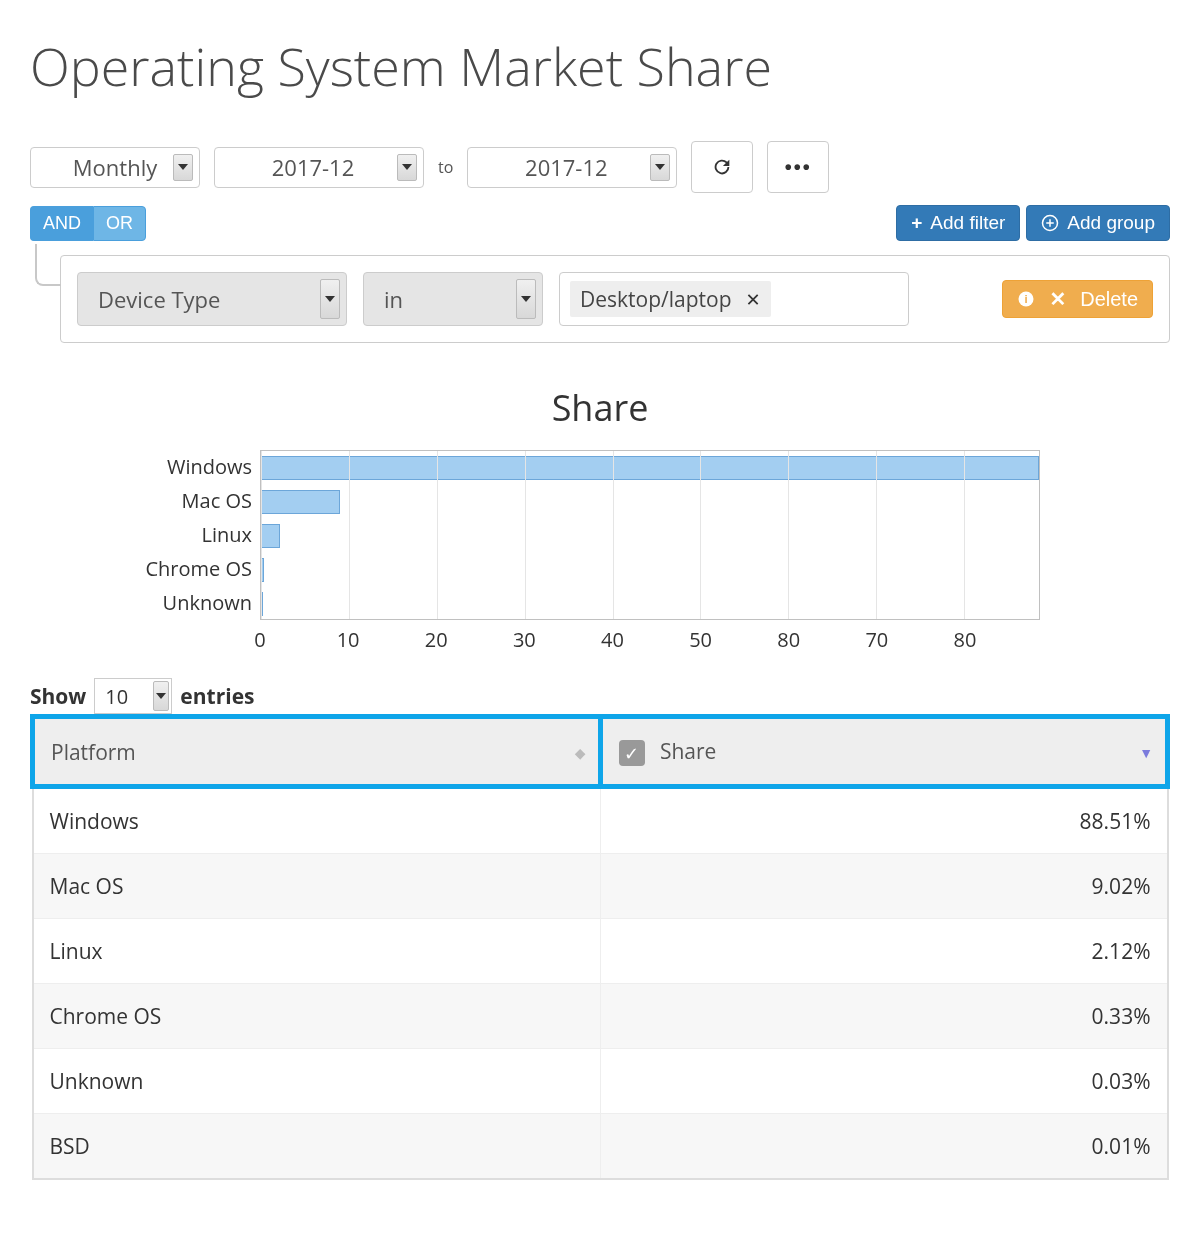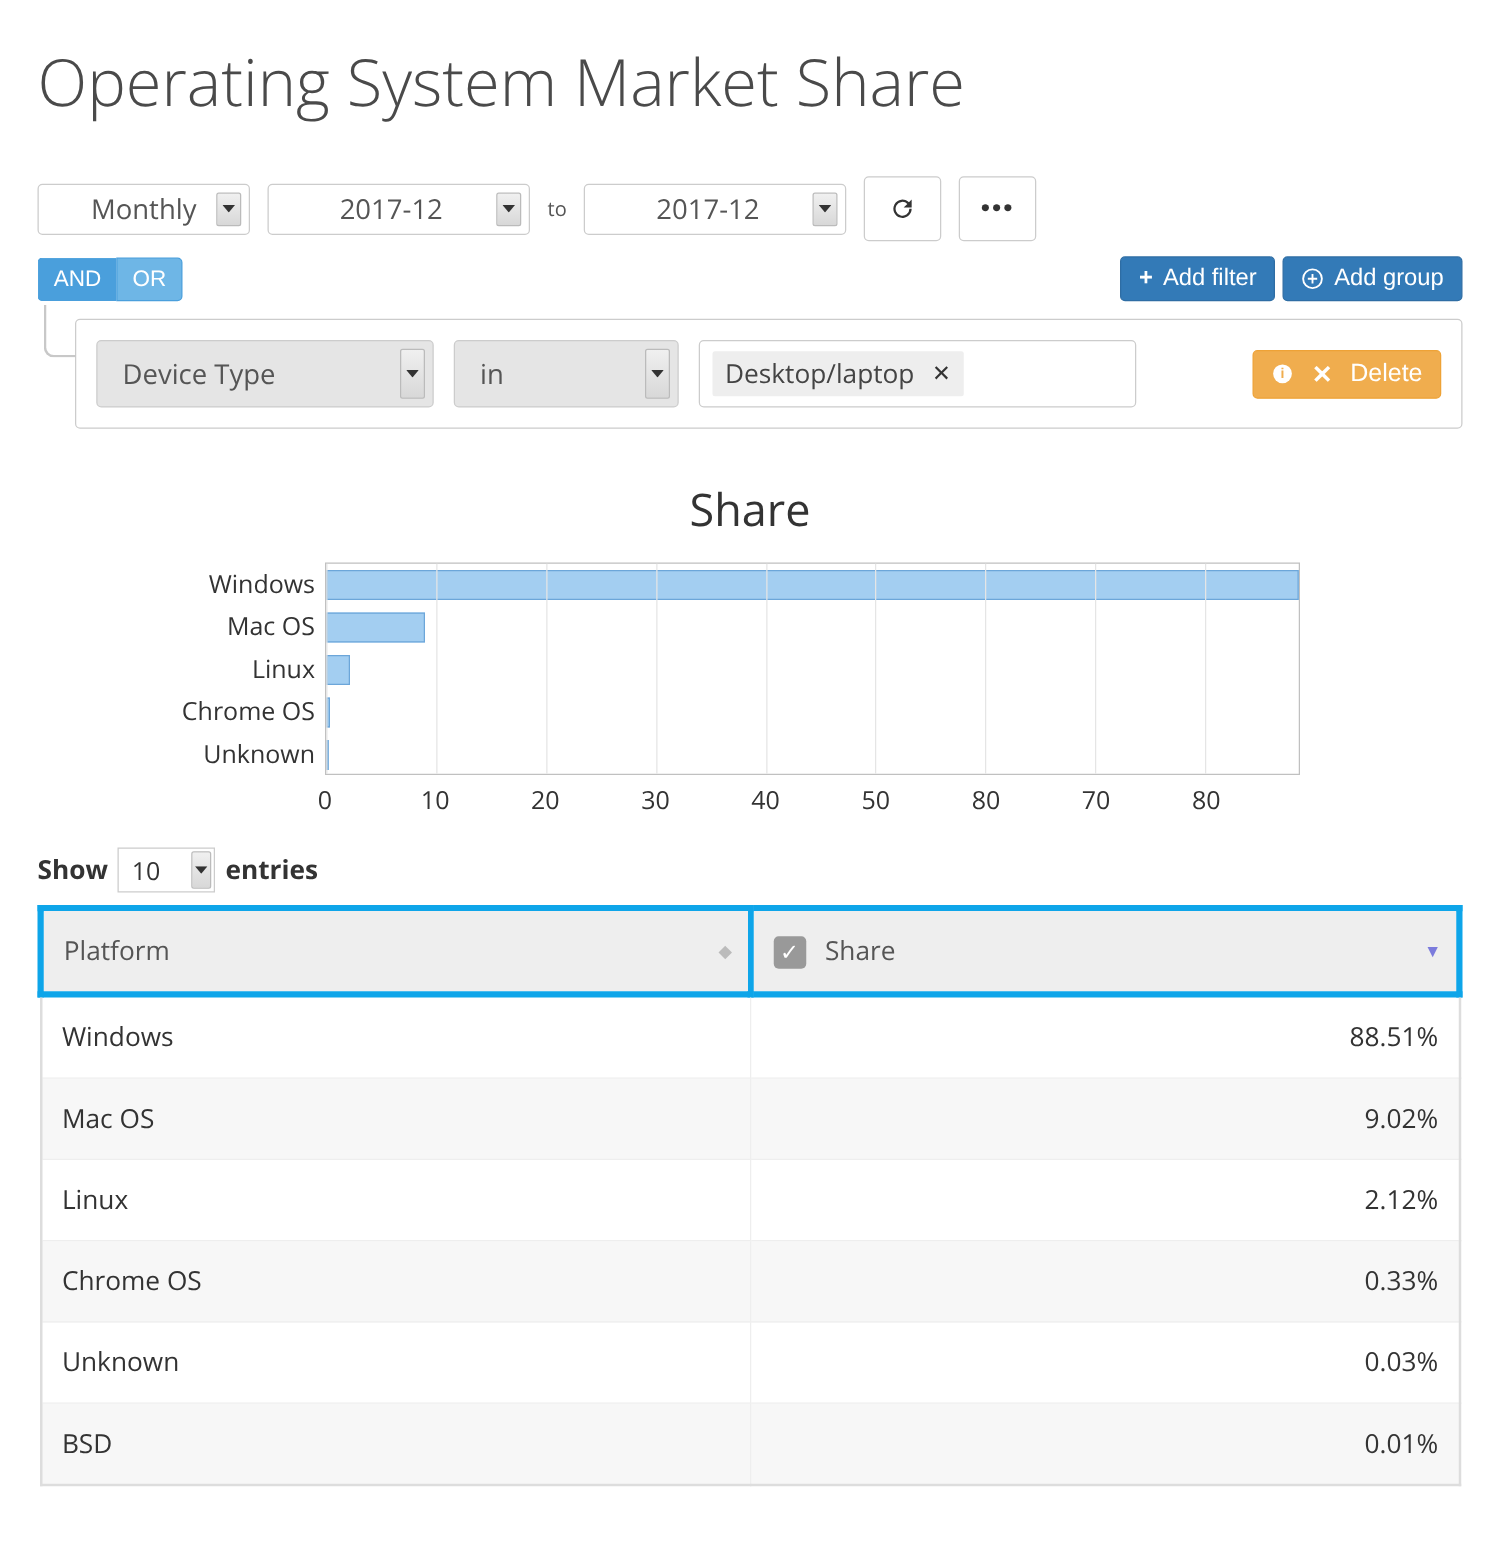--- a/index.html
+++ b/index.html
@@ -215,21 +215,21 @@
   font-size: 20px;
   color: #333;
   transform: translateX(-50%);
 }
 .table-controls {
   display: flex;
   justify-content: space-between;
   align-items: center;
   font-size: 21px;
   font-weight: 700;
-  margin-bottom: 10px;
+  margin-bottom: 0;
 }
 .table-controls .left { display: flex; align-items: center; gap: 8px; }
 .entries-select {
   border: 1px solid #ccc;
   background: #fff;
   height: 36px;
   width: 78px;
   font-size: 20px;
   font-weight: 400;
   padding: 0 22px 0 10px;

